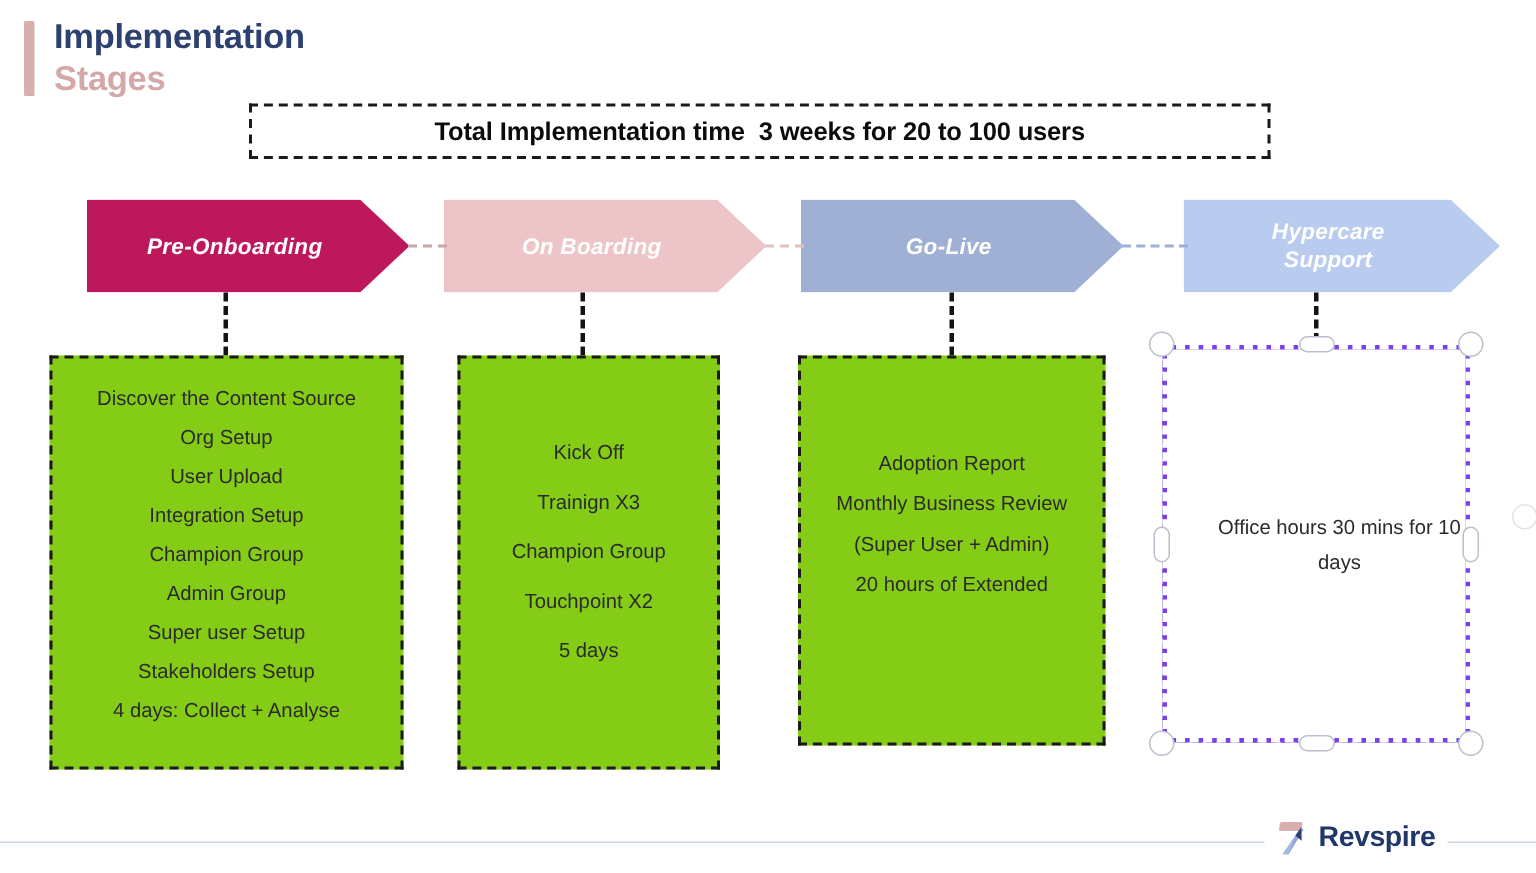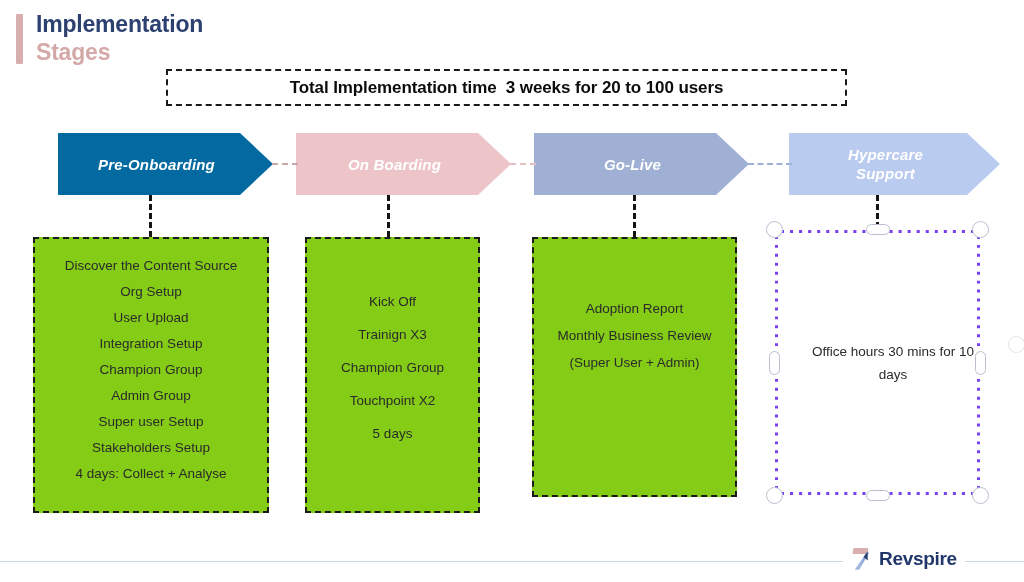--- a/index.html
+++ b/index.html
@@ -51,21 +51,21 @@
     position: absolute; top: 133px;
     height: 62px;
     display: flex; align-items: center; justify-content: center;
     clip-path: polygon(0 0, calc(100% - 33px) 0, 100% 50%, calc(100% - 33px) 100%, 0 100%);
   }
   .chevron-label {
     color: #ffffff; font-weight: bold; font-style: italic;
     font-size: 15px; text-align: center; line-height: 19px;
     margin-right: 18px; letter-spacing: 0.2px;
   }
-  .c1 { left: 58px;  width: 215px; background: #0369a1; }
+  .c1 { left: 58px;  width: 215px; background: #be185d; }
   .c2 { left: 296px; width: 215px; background: #edc5c8; }
   .c3 { left: 534px; width: 215px; background: #9fb0d4; }
   .c4 { left: 789px; width: 211px; background: #b9cbef; }
 
   
   .connector {
     position: absolute; top: 163px; height: 0;
     border-top: 2px dashed #cfa9ab;
   }
   .conn1 { left: 272px; width: 26px; border-top-color: #c9a6a8; }
@@ -231,20 +231,21 @@
     <div class="box-line" style="line-height:33px">Trainign X3</div>
     <div class="box-line" style="line-height:33px">Champion Group</div>
     <div class="box-line" style="line-height:33px">Touchpoint X2</div>
     <div class="box-line" style="line-height:33px">5 days</div>
   </div>
 
   <div class="box b3">
     <div class="box-line" style="line-height:27px">Adoption Report</div>
     <div class="box-line" style="line-height:27px">Monthly Business Review</div>
     <div class="box-line" style="line-height:27px">(Super User + Admin)</div>
+    <div class="box-line" style="line-height:27px">20 hours of Extended</div>
   </div>
 
   <div class="sel-wrap">
     <div class="sel-inner">
       <div class="sel-text">Office hours 30 mins for 10 days</div>
     </div>
     <div class="sel-outline"></div>
     <div class="handle h-corner h-tl"></div>
     <div class="handle h-corner h-tr"></div>
     <div class="handle h-corner h-bl"></div>

